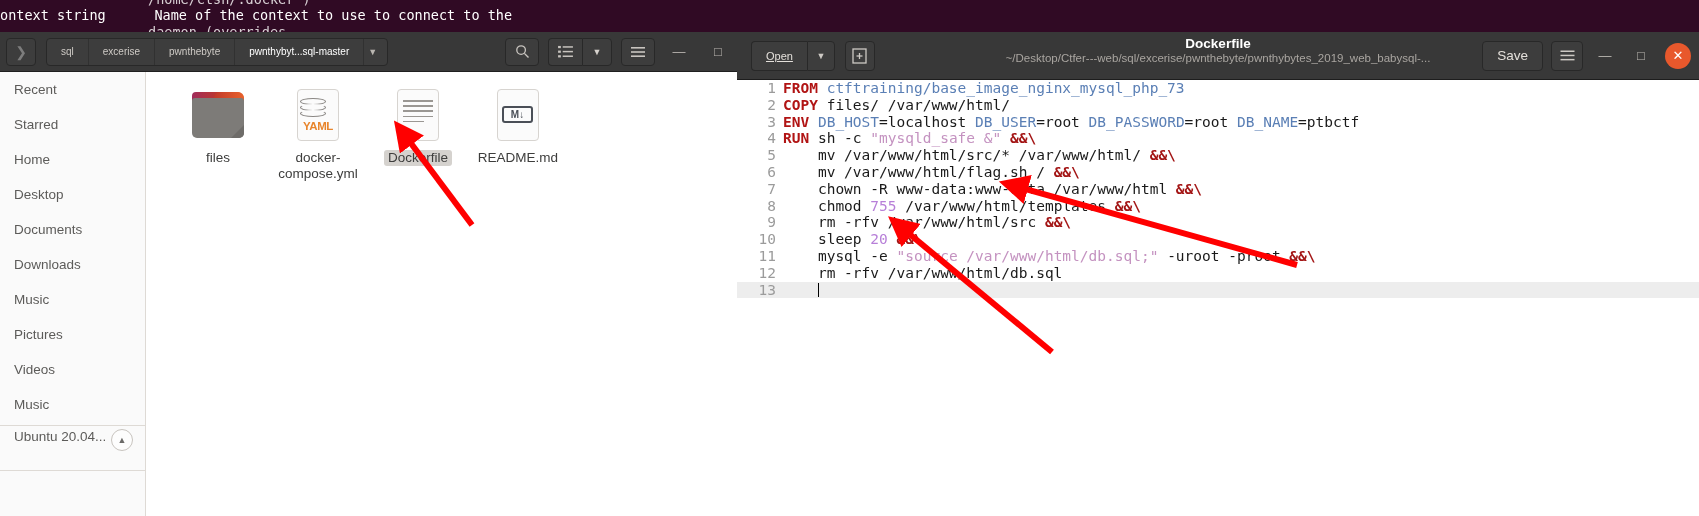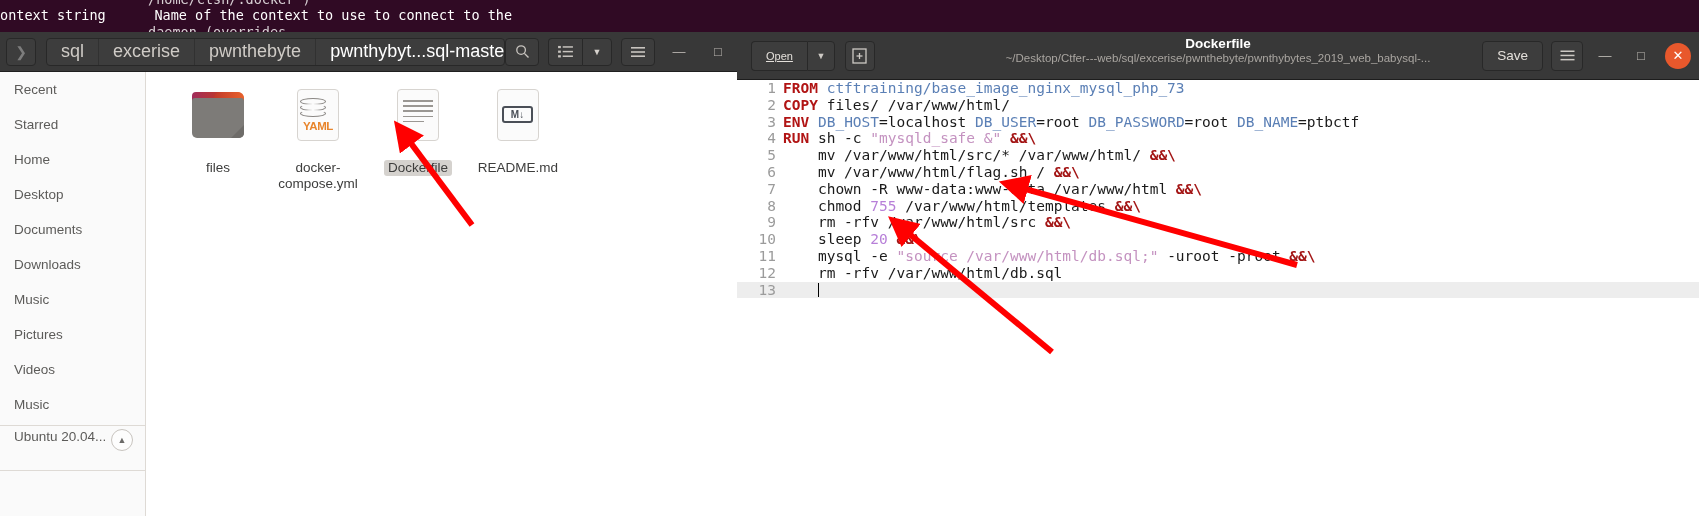--- a/index.html
+++ b/index.html
@@ -54,21 +54,21 @@
     color: #7d7d7d; font-size: 14px;
   }
   #breadcrumb {
     display: flex; margin-left: 10px;
     border: 1px solid #282828; border-radius: 4px;
     overflow: hidden; height: 28px; background: #3d3d3d;
   }
   .crumb {
     padding: 0 14px;
     display: flex; align-items: center;
-    font-size: 18px; color: #cfcbc6;
+    font-size: 10px; color: #cfcbc6;
     border-right: 1px solid #313131;
     cursor: default; white-space: nowrap;
   }
   .crumb.current { color: #ffffff; }
   .crumb:last-child { border-right: none; }
   #crumb-caret {
     display: flex; align-items: center; padding: 0 10px 0 4px;
     color: #b9b5b0; font-size: 9px;
   }
   #hb-right { margin-left: auto; display: flex; align-items: center; gap: 9px; padding-right: 4px; }
@@ -117,21 +117,21 @@
     padding: 14px 0 0 22px;
     display: flex; flex-wrap: wrap; align-content: flex-start;
   }
   .file-item {
     width: 100px; margin-right: 0;
     display: flex; flex-direction: column; align-items: center;
     cursor: default;
   }
   .file-icon { width: 60px; height: 58px; position: relative; }
   .file-label {
-    margin-top: 16px; font-size: 13.5px; color: #3d3d3c;
+    margin-top: 6px; font-size: 13.5px; color: #3d3d3c;
     text-align: center; line-height: 16px; width: 92px;
     word-break: break-word;
   }
   .file-label.selected {
     background: #d5d2ce; border-radius: 3px; padding: 0 4px; width: auto;
   }
 
   
   .ic-folder-back {
     position: absolute; left: 4px; top: 6px;

